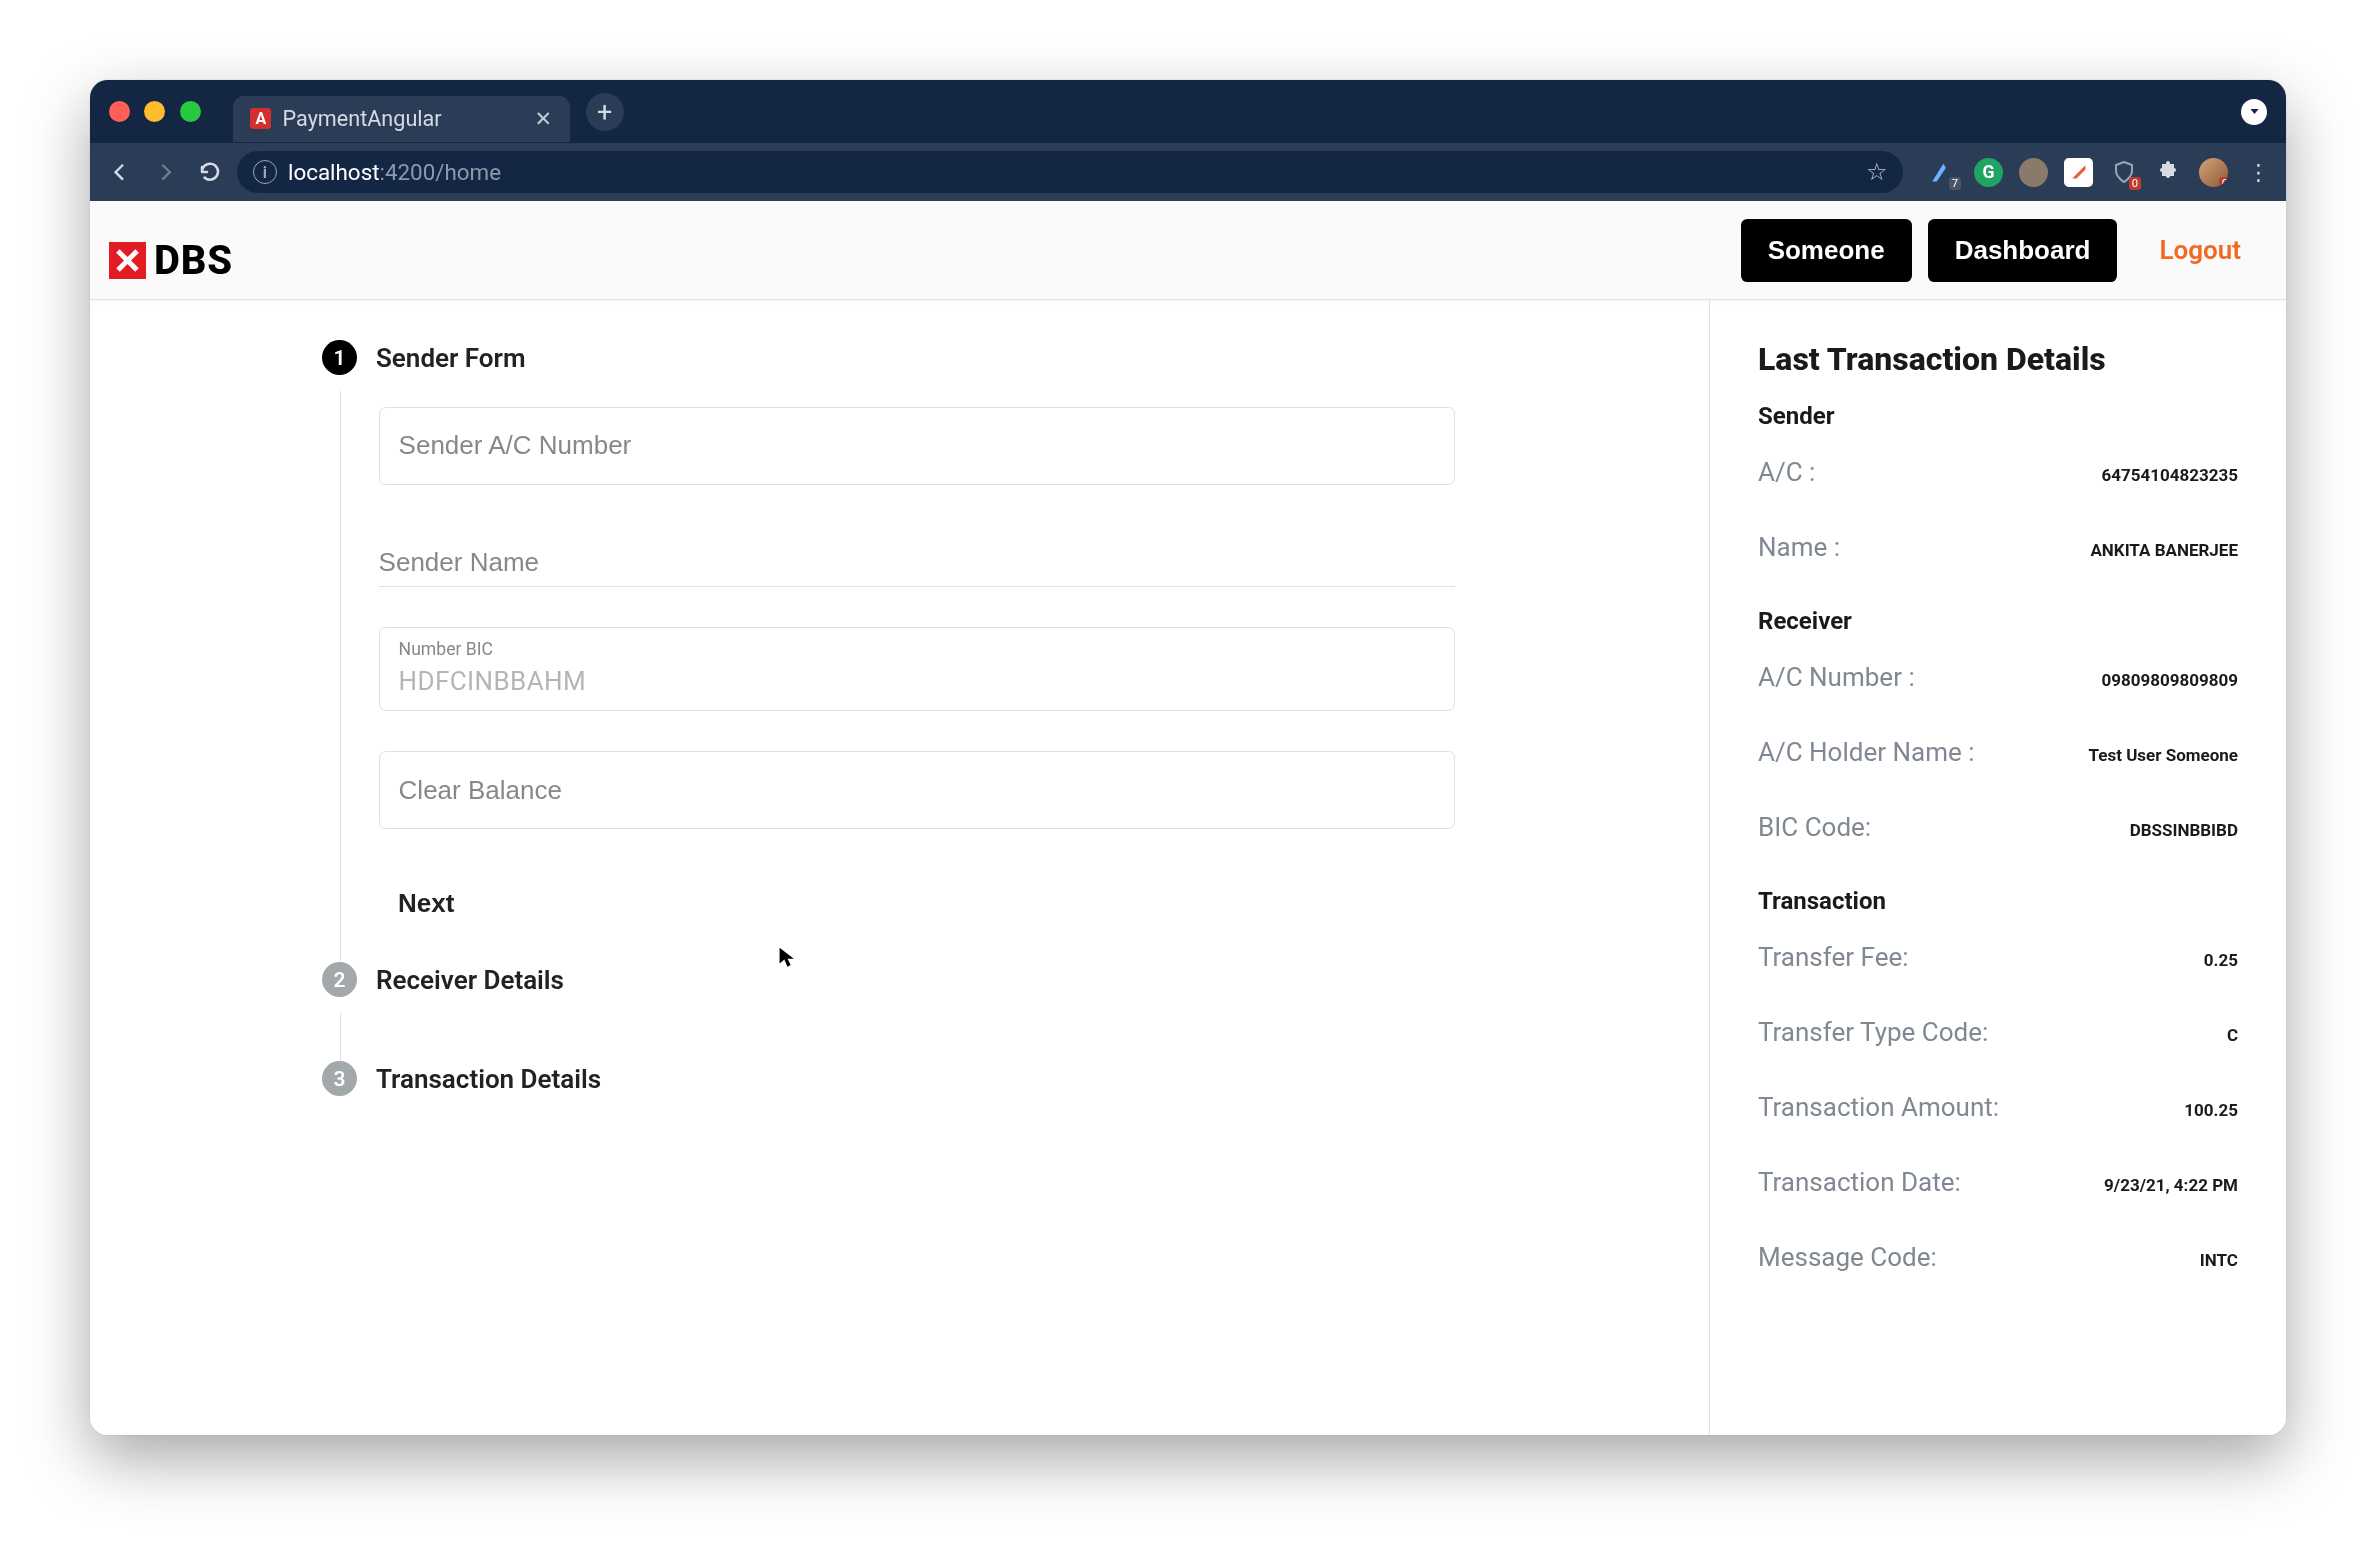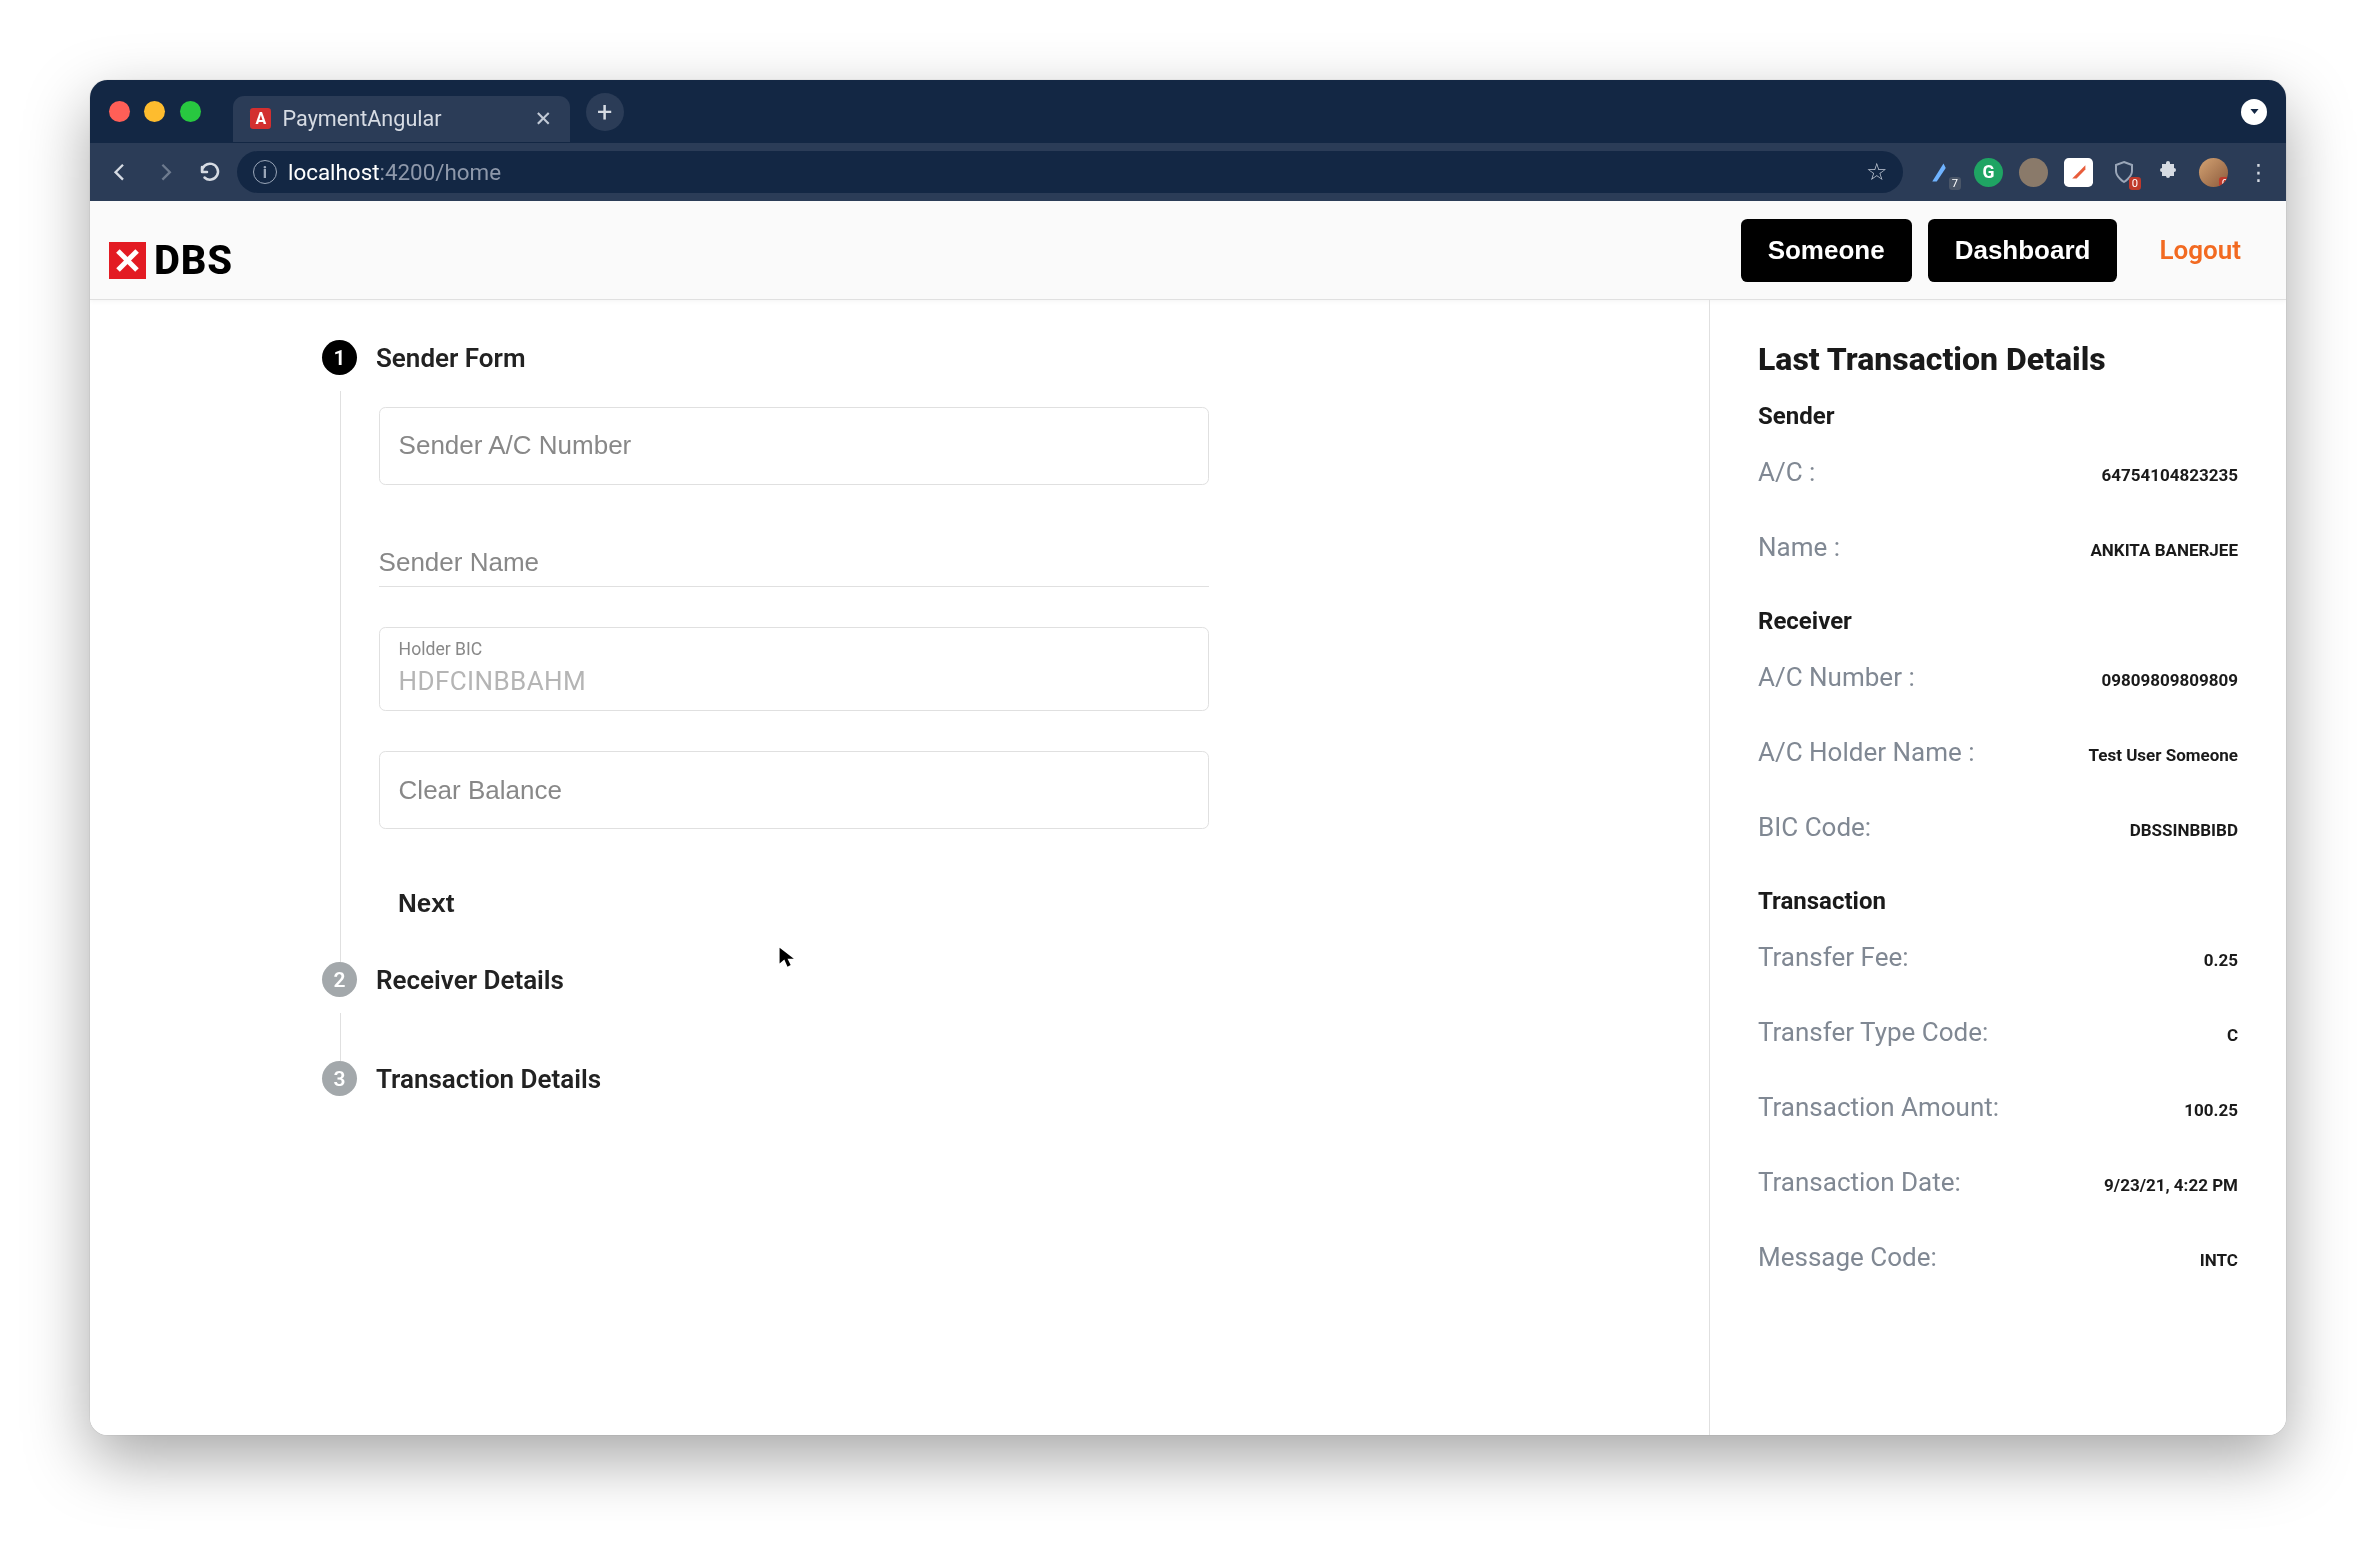--- a/index.html
+++ b/index.html
@@ -150,21 +150,21 @@
   .step-body {
     margin-left: 17.6px;
     border-left: 1.6px solid #e0e0e0;
     padding: 16px 0 32px 38px;
   }
   .step-gap {
     margin-left:17.6px; border-left:1.6px solid #e0e0e0; height:48px;
   }
 
   .field {
-    width: 830px;
+    width: 1076px;
     border: 0.8px solid #e0e0e0;
     border-radius: 6.4px;
     padding: 22.4px 19px;
     margin-bottom: 40px;
     background:#fff;
   }
   .field.underline {
     border:none; border-bottom:0.8px solid #e0e0e0; border-radius:0; padding-left:0; padding-right:0;
     padding-bottom: 8px;
   }
@@ -307,21 +307,21 @@
         </div>
 
         <div class="step-body">
           <div class="field">
             <input type="text" placeholder="Sender A/C Number" style="">
           </div>
           <div class="field underline">
             <input type="text" placeholder="Sender Name" style="">
           </div>
           <div class="field" style="padding-top:11.2px;padding-bottom:14.4px;">
-            <span class="floating-label">Holder BIC</span>
+            <span class="floating-label">Number BIC</span>
             <div class="readonly-text">HDFCINBBAHM</div>
           </div>
           <div class="field">
             <input type="text" placeholder="Clear Balance" style="">
           </div>
           <button class="next-btn">Next</button>
         </div>
 
         <div class="step inactive">
           <div class="step-circle">2</div>

